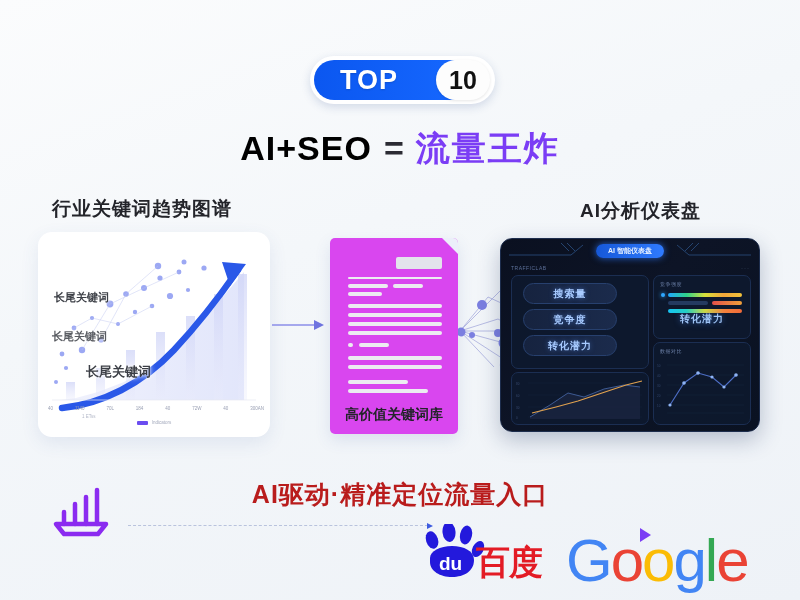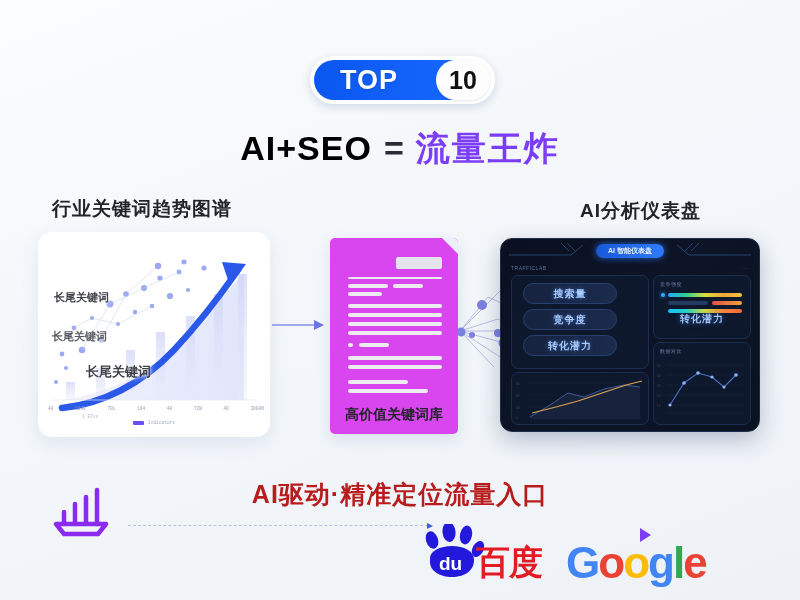--- a/index.html
+++ b/index.html
@@ -48,21 +48,20 @@
   .sec-title{position:absolute;font-size:19px;font-weight:bold;color:#23242a;white-space:nowrap;}
   #t-left{left:52px;top:196px;letter-spacing:1px;}
   #t-right{left:580px;top:198px;letter-spacing:1px;}
 
   
   .card-left{
     position:absolute;left:38px;top:232px;width:232px;height:205px;
     background:#ffffff;border-radius:14px;
     box-shadow:0 6px 18px rgba(60,90,160,.10);
     overflow:hidden;
-    font-family:Liberation Mono, monospace;
   }
   .card-left .plot{position:absolute;inset:0;}
   .lk-label{
     position:absolute;color:#3c3f46;font-weight:bold;white-space:nowrap;
     text-shadow:0 0 3px #fff,0 0 6px #fff;
   }
   #lk1{left:16px;top:58px;font-size:11px;}
   #lk2{left:14px;top:97px;font-size:11px;opacity:.85;}
   #lk3{left:48px;top:131px;font-size:13px;}
   .axis-ticks{
@@ -159,21 +158,21 @@
     content:"";position:absolute;right:-5px;top:-3px;
     width:0;height:0;border-left:6px solid #3d5be0;
     border-top:3.5px solid transparent;border-bottom:3.5px solid transparent;
   }
   .logos{position:absolute;left:418px;top:524px;width:340px;height:62px;}
   .baidu{position:absolute;left:0;top:0;width:140px;height:60px;}
   .baidu-text{
     position:absolute;left:58px;top:16px;font-size:34px;font-weight:bold;
     color:#e31b25;letter-spacing:-1px;
   }
-  .google{position:absolute;left:148px;top:14px;font-size:44px;font-weight:bold;letter-spacing:-2px;}
+  .google{position:absolute;left:148px;top:2px;font-size:60px;font-weight:normal;letter-spacing:-2px;}
   .g-b{color:#4285f4;}.g-r{color:#ea4335;}.g-y{color:#fbbc05;}.g-g{color:#34a853;}
   .play-tri{
     position:absolute;left:222px;top:4px;width:0;height:0;
     border-left:11px solid #7b3df5;
     border-top:7px solid transparent;border-bottom:7px solid transparent;
   }
 </style>
 </head>
 <body>
 

